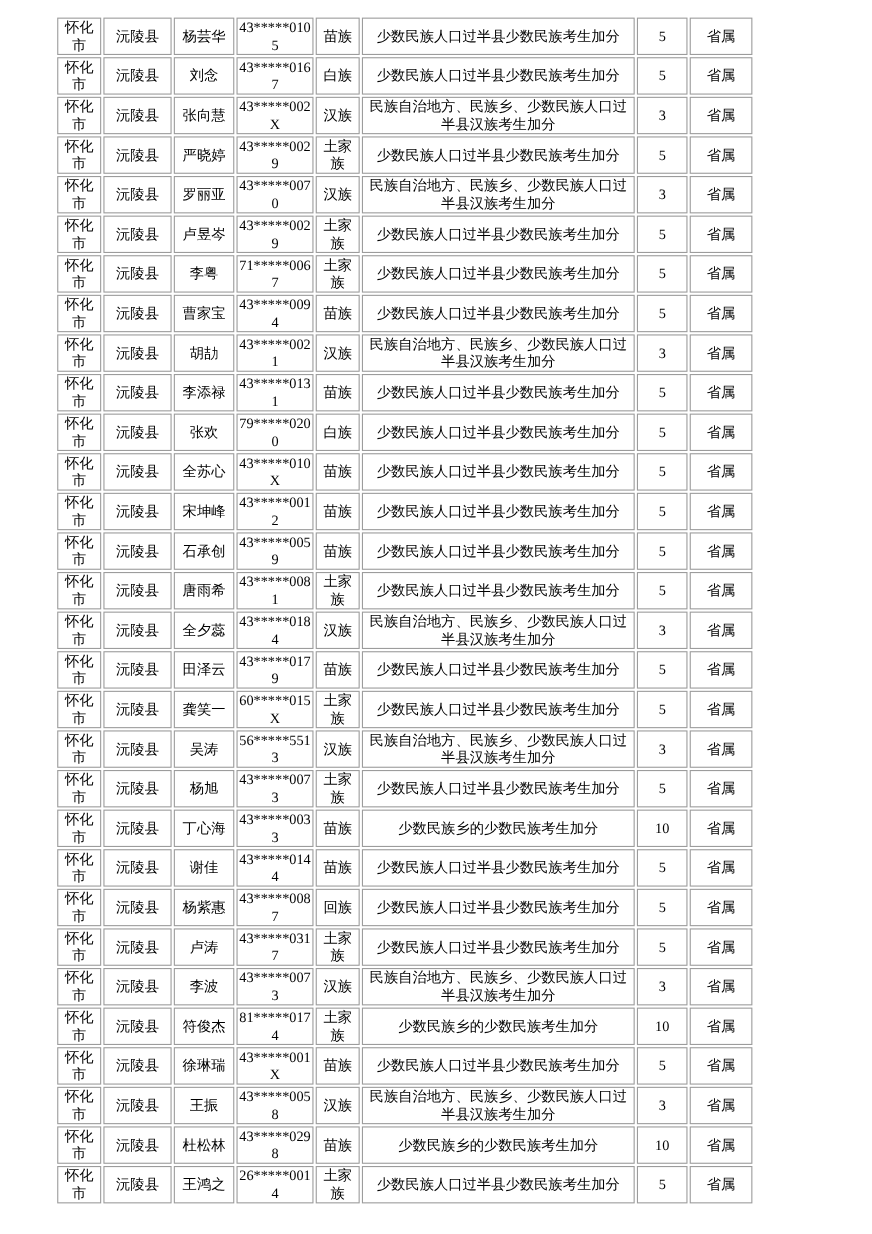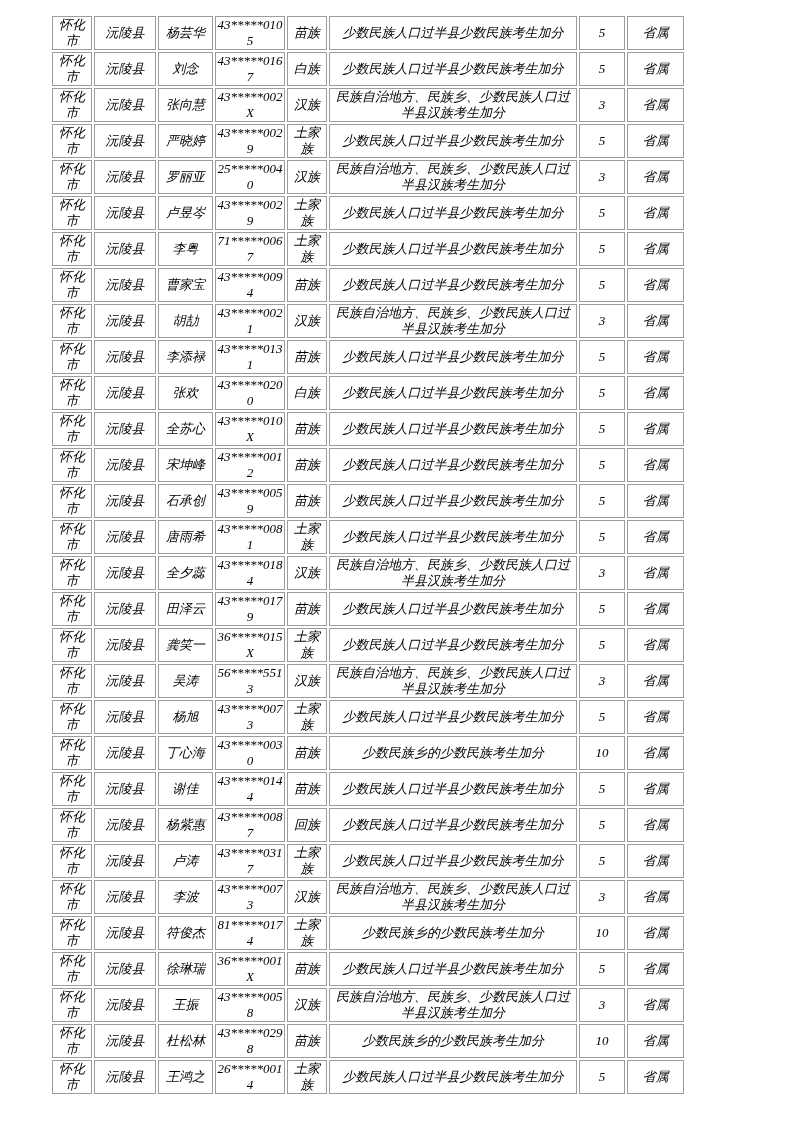--- a/index.html
+++ b/index.html
@@ -9,21 +9,20 @@
     height: 1122px;
     position: relative;
     overflow: hidden;
     font-family: "Liberation Serif", "DejaVu Serif", serif;
     color: #000000;
   }
   .page {
     position: absolute;
     left: 50px;
     top: 14px;
-    font-style: italic;
   }
   table.grid {
     border-collapse: separate;
     border-spacing: 2px;
     table-layout: fixed;
   }
   table.grid td {
     border: 1px solid var(--border-color, #9c9c9c);
     text-align: center;
     vertical-align: middle;
@@ -97,21 +96,21 @@
     <td>43*****0029</td>
     <td>土家族</td>
     <td>少数民族人口过半县少数民族考生加分</td>
     <td>5</td>
     <td>省属</td>
   </tr>
         <tr>
     <td>怀化市</td>
     <td>沅陵县</td>
     <td>罗丽亚</td>
-    <td>25*****0040</td>
+    <td>43*****0070</td>
     <td>汉族</td>
     <td>民族自治地方、民族乡、少数民族人口过半县汉族考生加分</td>
     <td>3</td>
     <td>省属</td>
   </tr>
         <tr>
     <td>怀化市</td>
     <td>沅陵县</td>
     <td>卢昱岑</td>
     <td>43*****0029</td>
@@ -157,21 +156,21 @@
     <td>43*****0131</td>
     <td>苗族</td>
     <td>少数民族人口过半县少数民族考生加分</td>
     <td>5</td>
     <td>省属</td>
   </tr>
         <tr>
     <td>怀化市</td>
     <td>沅陵县</td>
     <td>张欢</td>
-    <td>43*****0200</td>
+    <td>79*****0200</td>
     <td>白族</td>
     <td>少数民族人口过半县少数民族考生加分</td>
     <td>5</td>
     <td>省属</td>
   </tr>
         <tr>
     <td>怀化市</td>
     <td>沅陵县</td>
     <td>全苏心</td>
     <td>43*****010X</td>
@@ -227,21 +226,21 @@
     <td>43*****0179</td>
     <td>苗族</td>
     <td>少数民族人口过半县少数民族考生加分</td>
     <td>5</td>
     <td>省属</td>
   </tr>
         <tr>
     <td>怀化市</td>
     <td>沅陵县</td>
     <td>龚笑一</td>
-    <td>36*****015X</td>
+    <td>60*****015X</td>
     <td>土家族</td>
     <td>少数民族人口过半县少数民族考生加分</td>
     <td>5</td>
     <td>省属</td>
   </tr>
         <tr>
     <td>怀化市</td>
     <td>沅陵县</td>
     <td>吴涛</td>
     <td>56*****5513</td>
@@ -257,21 +256,21 @@
     <td>43*****0073</td>
     <td>土家族</td>
     <td>少数民族人口过半县少数民族考生加分</td>
     <td>5</td>
     <td>省属</td>
   </tr>
         <tr>
     <td>怀化市</td>
     <td>沅陵县</td>
     <td>丁心海</td>
-    <td>43*****0030</td>
+    <td>43*****0033</td>
     <td>苗族</td>
     <td>少数民族乡的少数民族考生加分</td>
     <td>10</td>
     <td>省属</td>
   </tr>
         <tr>
     <td>怀化市</td>
     <td>沅陵县</td>
     <td>谢佳</td>
     <td>43*****0144</td>
@@ -317,21 +316,21 @@
     <td>81*****0174</td>
     <td>土家族</td>
     <td>少数民族乡的少数民族考生加分</td>
     <td>10</td>
     <td>省属</td>
   </tr>
         <tr>
     <td>怀化市</td>
     <td>沅陵县</td>
     <td>徐琳瑞</td>
-    <td>36*****001X</td>
+    <td>43*****001X</td>
     <td>苗族</td>
     <td>少数民族人口过半县少数民族考生加分</td>
     <td>5</td>
     <td>省属</td>
   </tr>
         <tr>
     <td>怀化市</td>
     <td>沅陵县</td>
     <td>王振</td>
     <td>43*****0058</td>

